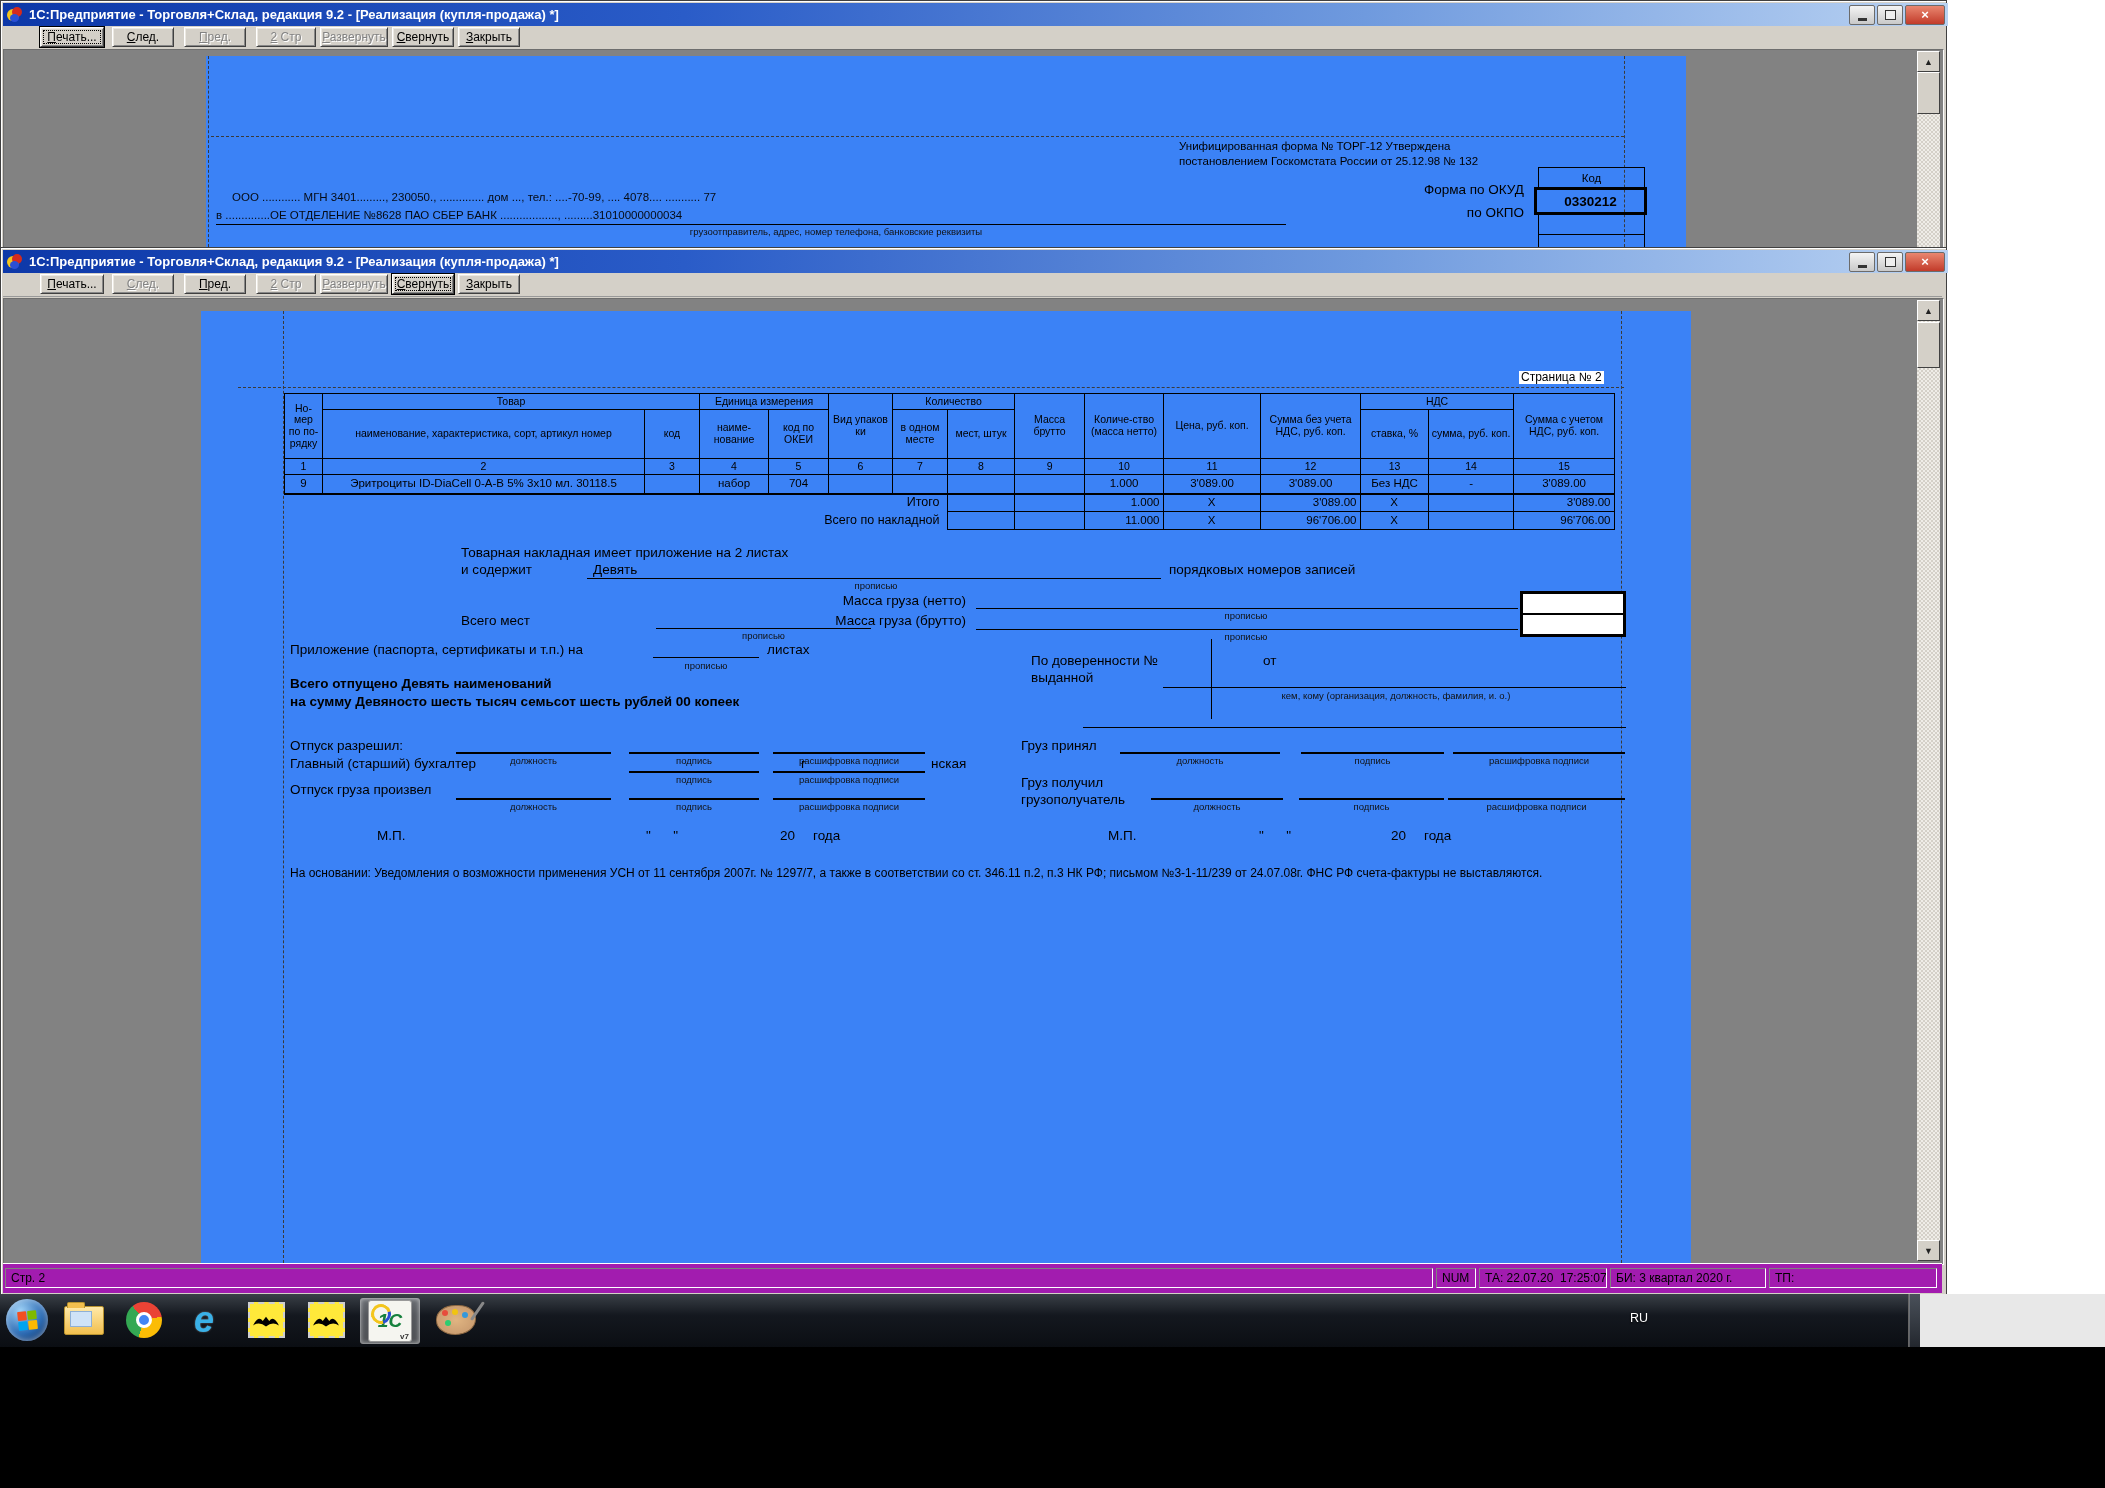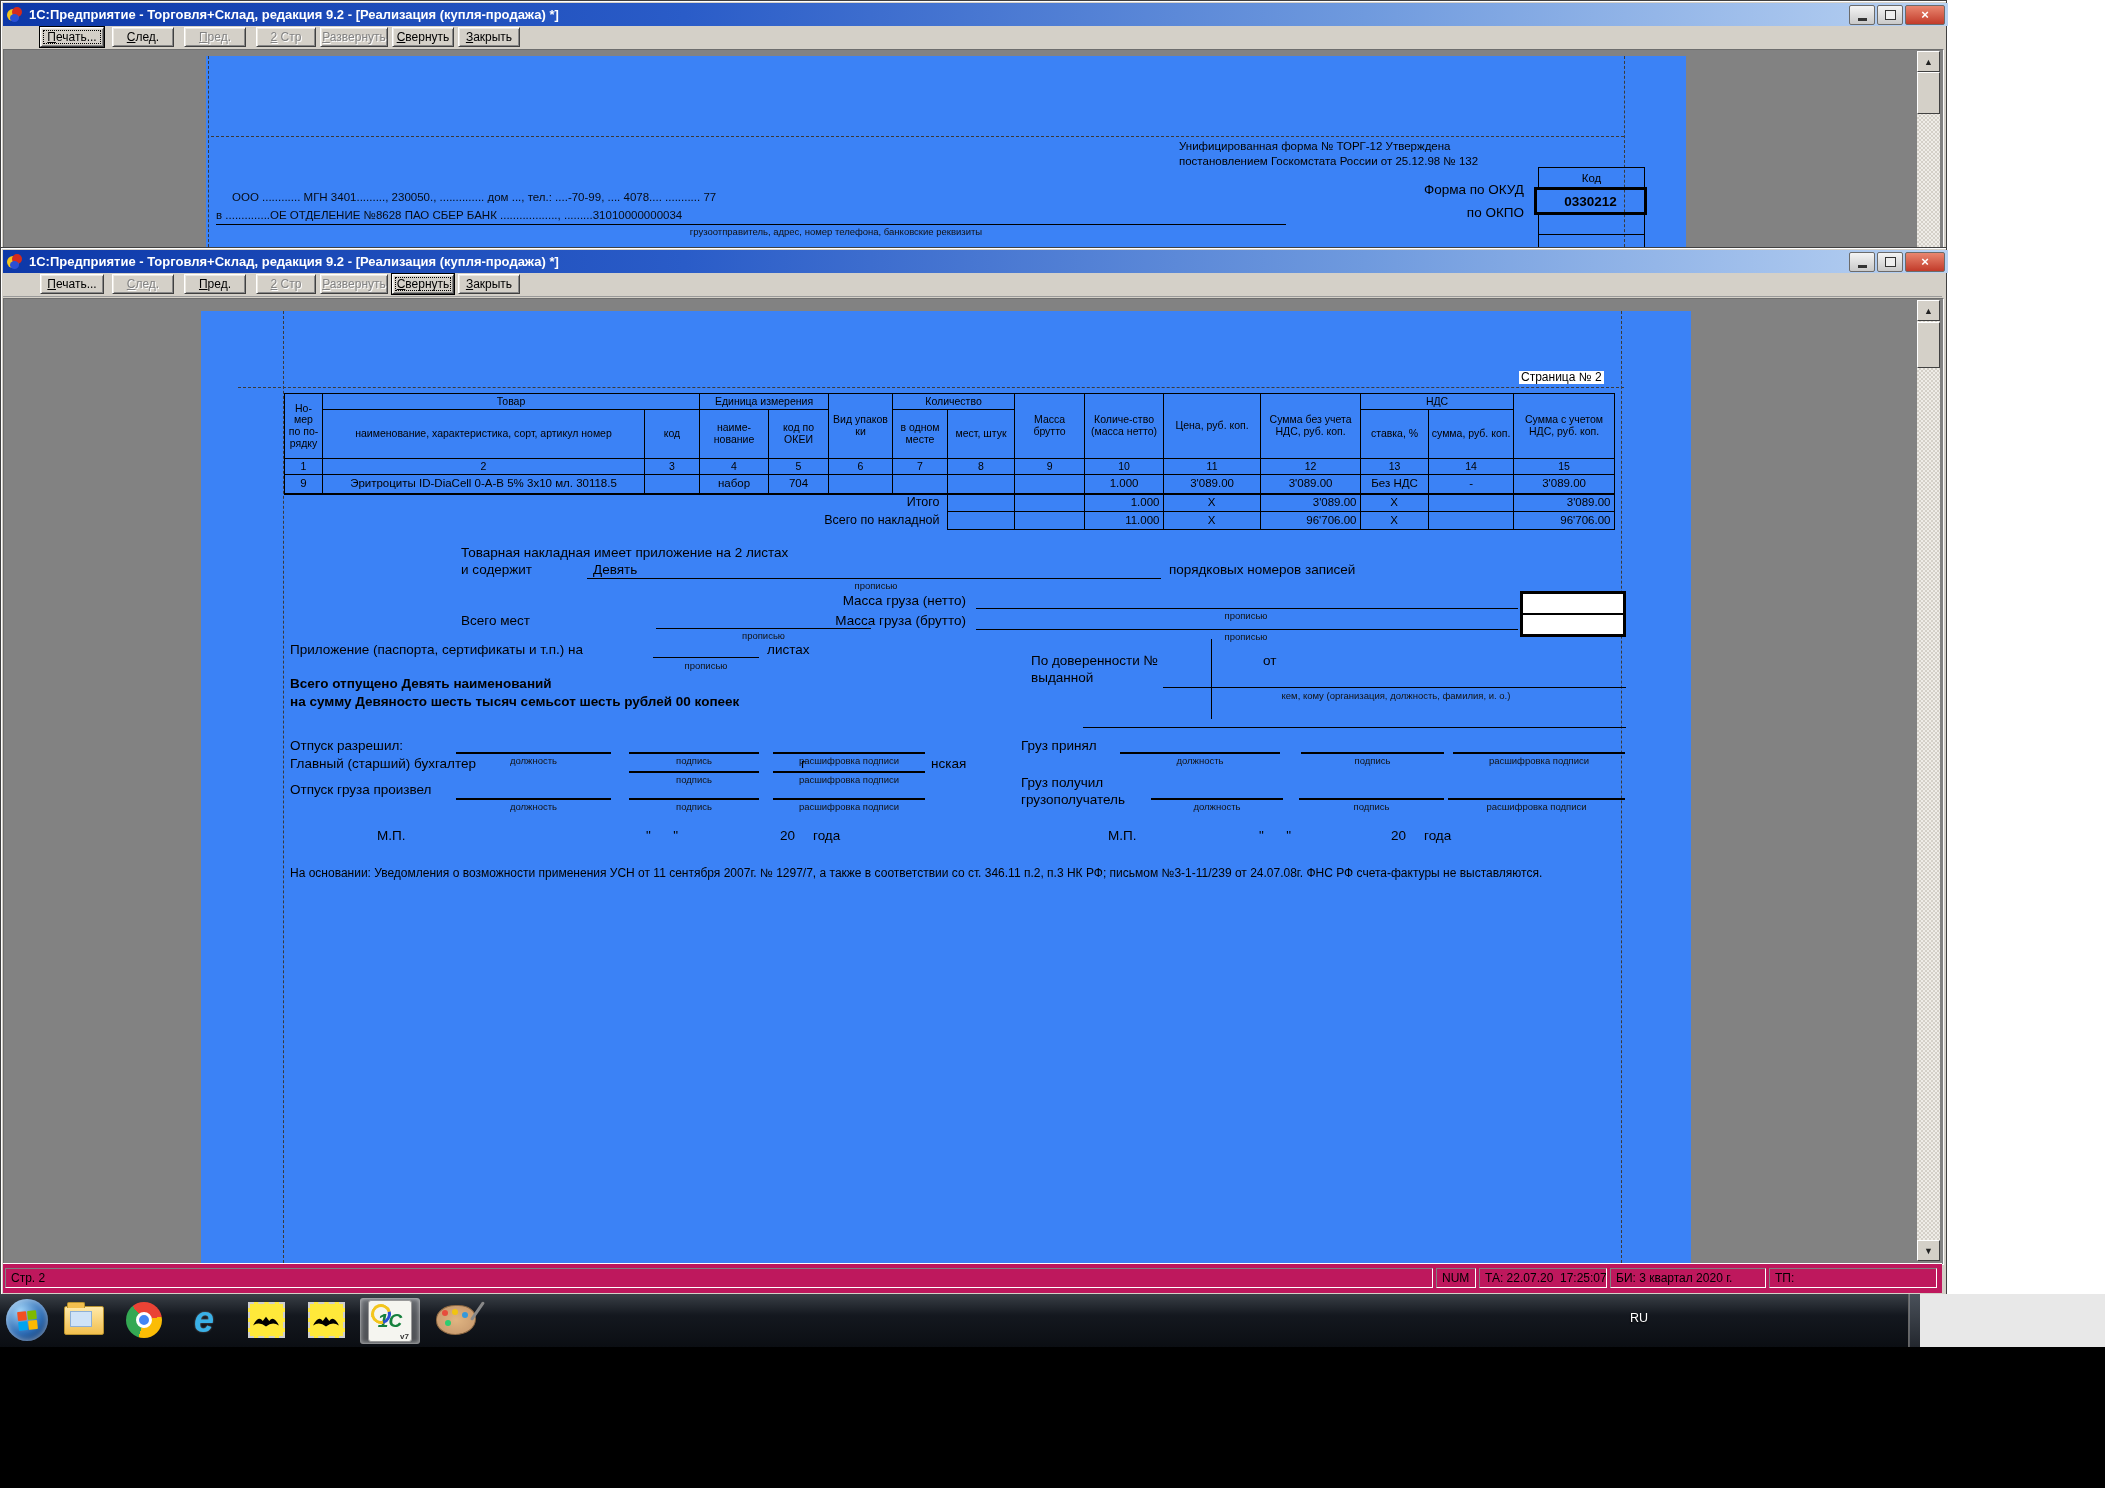--- a/index.html
+++ b/index.html
@@ -54,21 +54,21 @@
   
   .kod-hdr{position:absolute;border:1px solid #000;display:flex;align-items:center;justify-content:center;font-size:11.5px;}
   .kod-val{position:absolute;border:3px solid #000;display:flex;align-items:center;justify-content:center;font-size:13.5px;font-weight:bold;}
   .kod-emp{position:absolute;border:1px solid #000;border-top:0;}
   
   .sb{position:absolute;width:23px;background:repeating-conic-gradient(#d4d0c8 0 25%,#efede8 0 50%) 0 0/4px 4px;}
   .sb-btn{position:absolute;left:0;width:23px;height:21px;background:#D4D0C8;border:1px solid;border-color:#fff #404040 #404040 #fff;
           box-sizing:border-box;display:flex;align-items:center;justify-content:center;font-size:9px;color:#222;}
   .sb-thumb{position:absolute;left:0;width:23px;background:#D4D0C8;border:1px solid;border-color:#fff #404040 #404040 #fff;box-sizing:border-box;}
   
-  .statusbar{position:absolute;background:#be185d;border-top:1px solid #fff;}
+  .statusbar{position:absolute;background:#a21caf;border-top:1px solid #fff;}
   .seg{position:absolute;top:4px;height:20px;border:1px solid;border-color:#808080 #fff #fff #808080;
        font-size:12px;display:flex;align-items:center;padding:0 5px;box-sizing:border-box;white-space:pre;overflow:hidden;}
   
   .taskbar{position:absolute;background:linear-gradient(#3a4047,#14181f 40%,#0b0e13);}
   .tb-item{position:absolute;top:4px;height:44px;width:52px;border-radius:3px;display:flex;align-items:center;justify-content:center;}
   .tb-item.active{background:rgba(255,255,255,.28);box-shadow:inset 0 0 4px rgba(255,255,255,.5);border:1px solid rgba(255,255,255,.35);}
   .orb{width:42px;height:42px;border-radius:50%;background:radial-gradient(circle at 34% 28%,#9fd2f7,#2d6cb5 55%,#0a2c5e 90%);
        box-shadow:inset 0 0 6px rgba(255,255,255,.6);display:flex;align-items:center;justify-content:center;}
   .flag{display:grid;grid-template-columns:9px 9px;grid-template-rows:9px 9px;gap:1px;transform:rotate(-6deg);}
   .flag i{border-radius:1px;}

